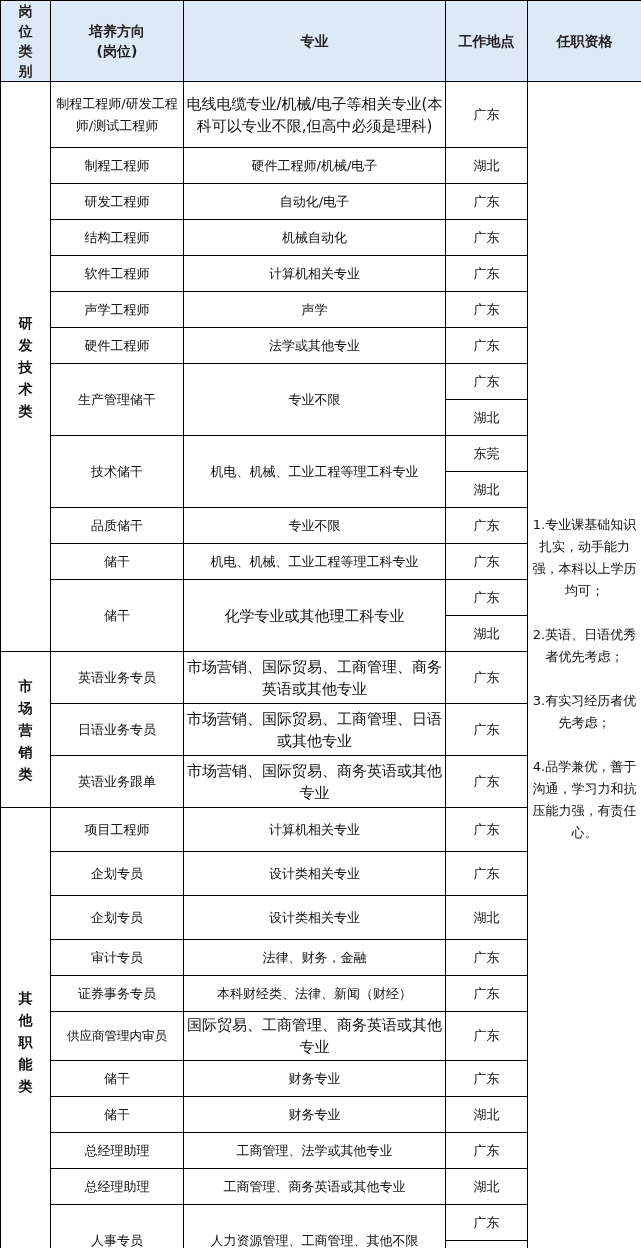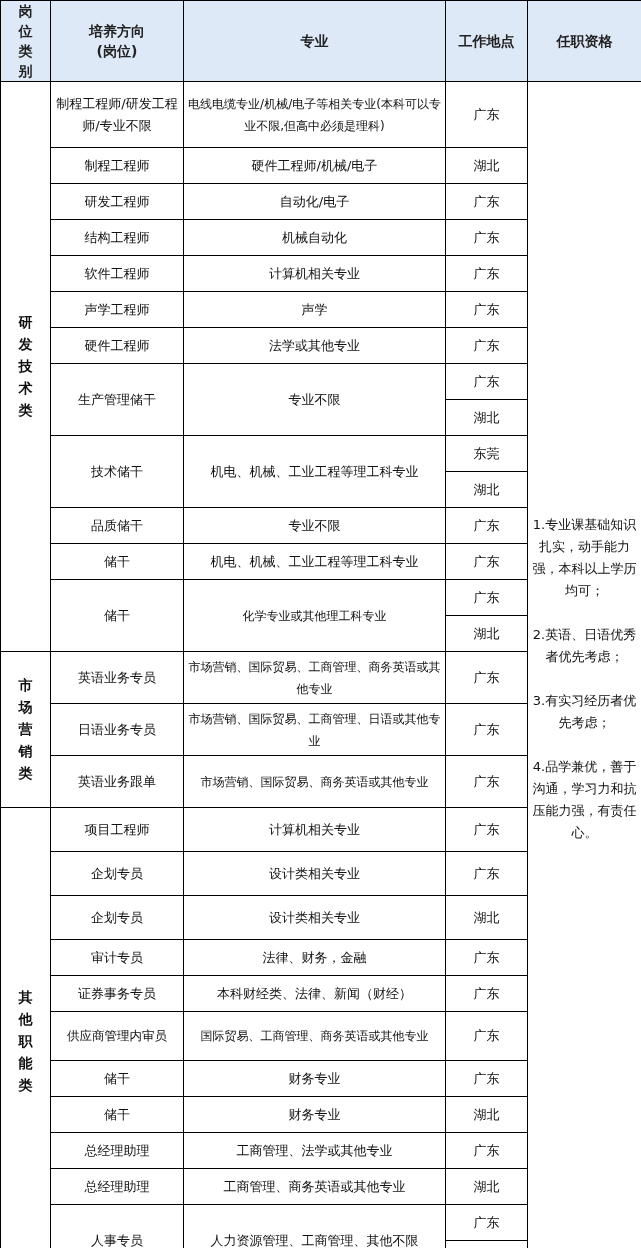--- a/index.html
+++ b/index.html
@@ -27,31 +27,31 @@
     color: #222;
     height: 51px;
     line-height: 20px;
   }
   td.cat {
     font-weight: bold;
     font-size: 14px;
     line-height: 22px;
     writing-mode: horizontal-tb;
   }
-  td.cat span { display: block; width: 16px; margin: 0 auto; word-break: break-all; font-family: Liberation Serif, serif; }
+  td.cat span { display: block; width: 16px; margin: 0 auto; word-break: break-all; }
   td.req {
     text-align: left;
     vertical-align: middle;
     font-size: 13px;
     line-height: 25px;
     padding: 0 3px 0 3px;
     white-space: pre-line;
     margin-left: 44px;
   }
-  td.major2 { line-height: 21px; font-size: 12px; }
+  td.major2 { line-height: 21px; font-size: 15px; }
   td.pos2 { line-height: 20px; font-size: 13px; }
 </style>
 </head>
 <body>
 
 <table class="jobs">
   <colgroup>
     <col style="width:50px">
     <col style="width:133px">
     <col style="width:262px">
@@ -68,21 +68,21 @@
       <th>工作地点</th>
       <th>任职资格</th>
     </tr>
   </thead>
   <tbody>
 
     <tr style="height:66px">
       <td class="cat" rowspan="15">
           <span>研发技术类</span>
         </td>
-      <td class="pos2">制程工程师/研发工程师/专业不限</td>
+      <td class="pos2">制程工程师/研发工程师/测试工程师</td>
       <td class="major2">电线电缆专业/机械/电子等相关专业(本科可以专业不限,但高中必须是理科)</td>
       <td>广东</td>
       <td class="req" rowspan="41">1.专业课基础知识扎实，动手能力强，本科以上学历均可；
 
 2.英语、日语优秀者优先考虑；
 
 3.有实习经历者优先考虑；
 
 4.品学兼优，善于沟通，学习力和抗压能力强，有责任心。</td>
     </tr>

